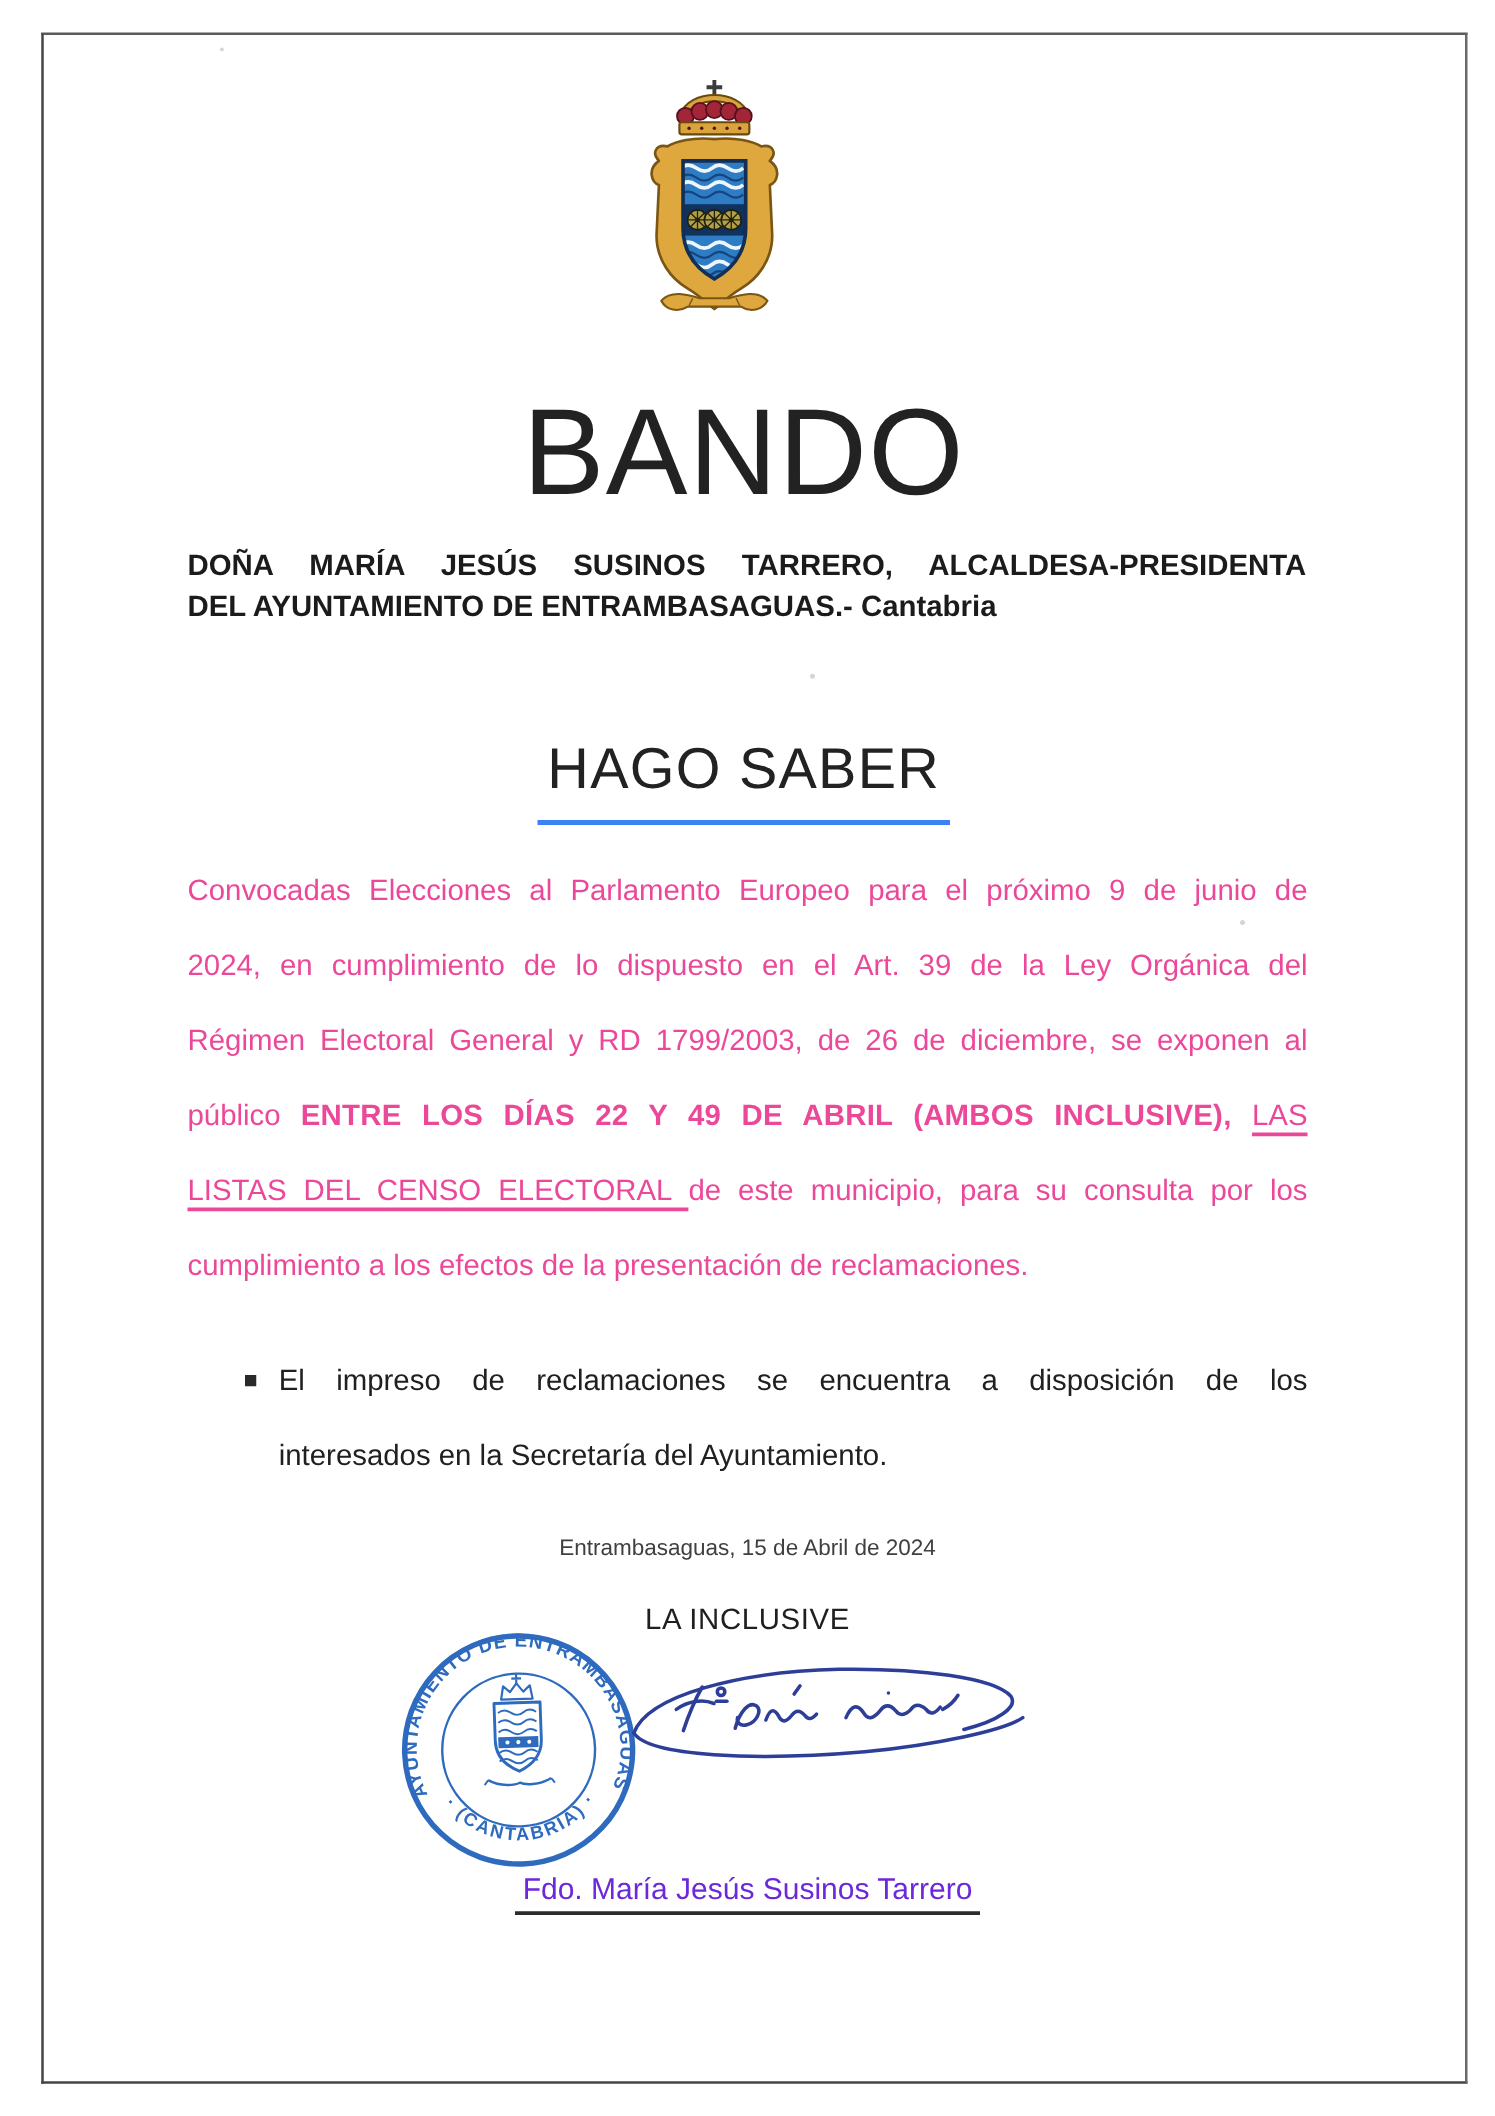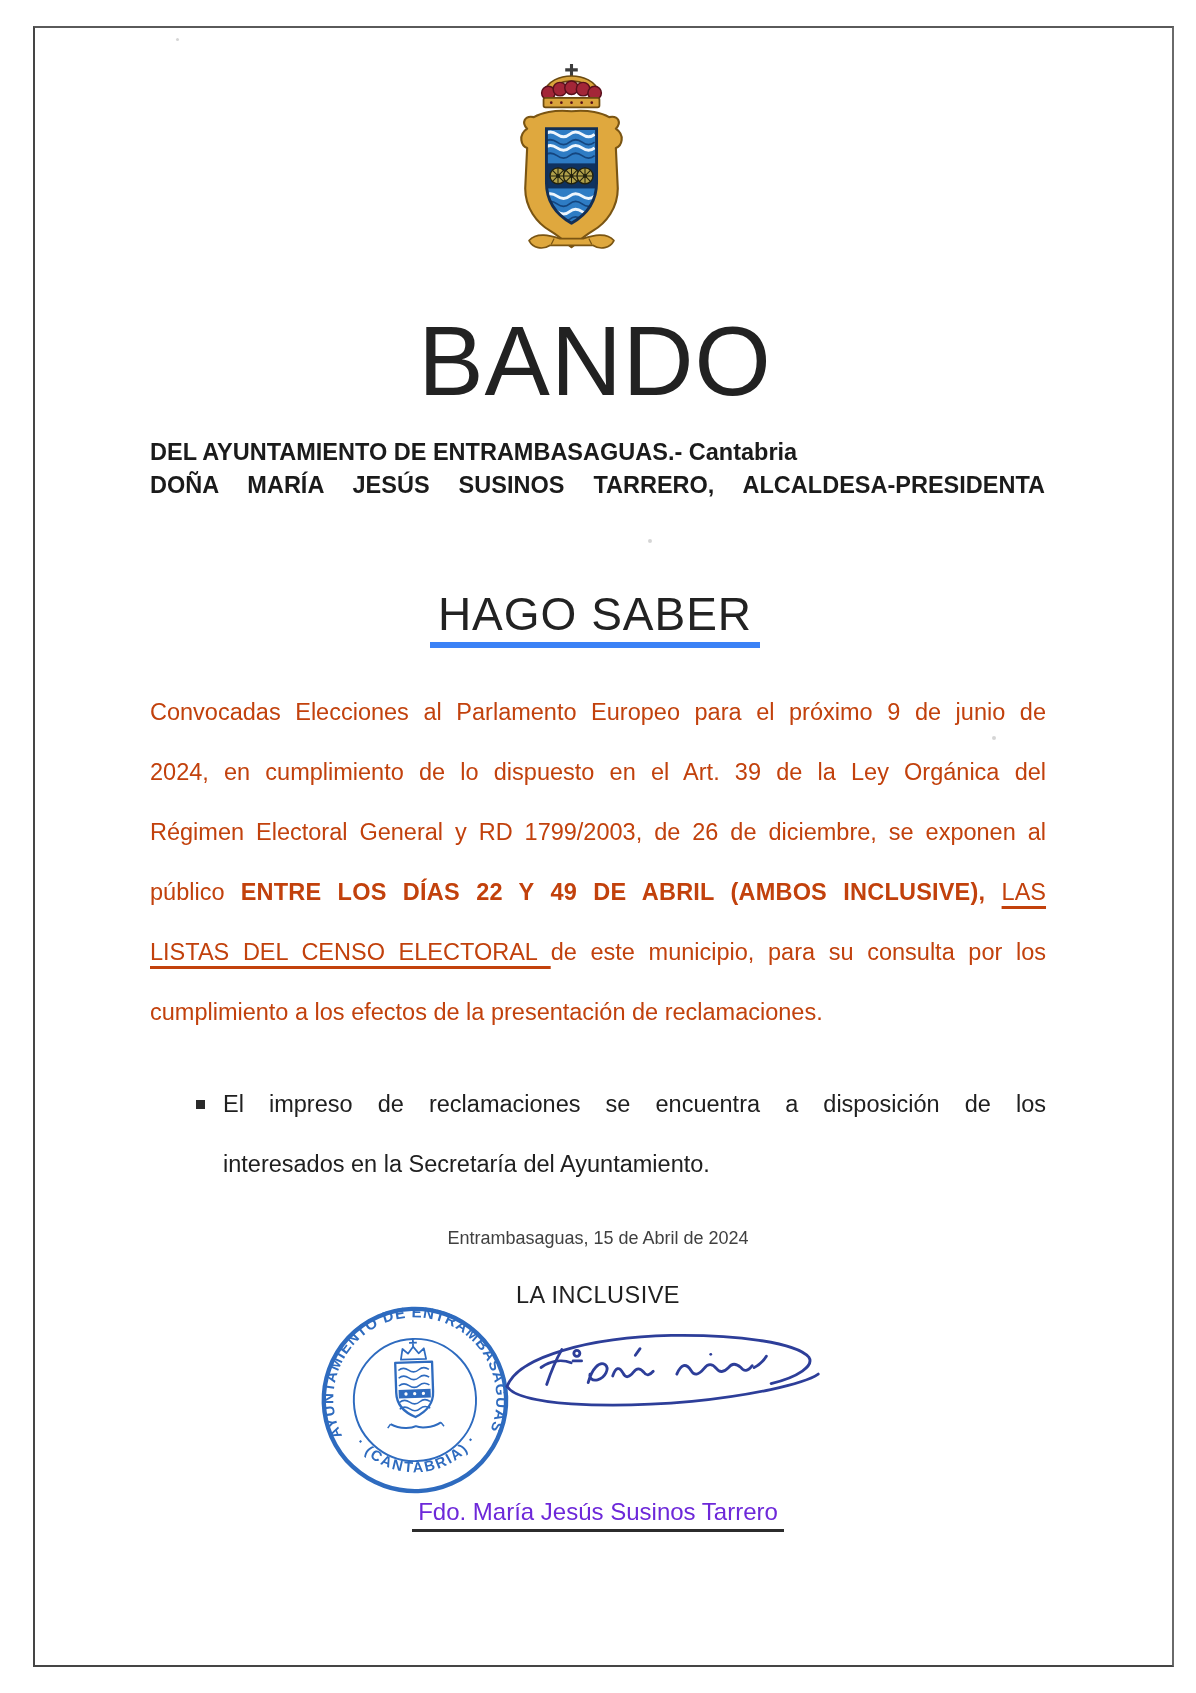--- a/index.html
+++ b/index.html
@@ -28,24 +28,24 @@
     position:absolute;left:150px;top:436px;width:895px;
     font-size:23.5px;font-weight:bold;color:#1b1b1b;
   }
   .salutation .sline{line-height:33px;}
   .jline{text-align:justify;text-align-last:justify;}
   .lline{text-align:left;}
   .heading{
     position:absolute;left:0;top:588px;width:100%;text-align:center;
     font-size:46px;letter-spacing:1px;line-height:1.15;color:#222;
   }
-  .heading span{border-bottom:6px solid #3b82f6;padding:0 8px 2px 8px;}
+  .heading span{border-bottom:4px solid #3b82f6;padding:0 8px 16px 8px;}
   .para{
     position:absolute;left:150px;top:682px;width:896px;
-    font-size:23.5px;color:#c2410c;
+    font-size:23.5px;color:#ec4899;
   }
   .para .pline{line-height:60px;height:60px;white-space:normal;}
   .para b{font-weight:bold;letter-spacing:0.2px;}
   .u2{
     text-decoration:underline;
     text-decoration-thickness:2.5px;
     text-underline-offset:6px;
     font-weight:normal;font-style:normal;
   }
   .bullet-row{
@@ -146,22 +146,22 @@
         <path d="M26 186 C 34 177 48 181 58 184 L 82 184 C 92 181 106 177 114 186
                  C 110 194 100 196 92 191 L 48 191 C 40 196 30 194 26 186 Z" fill="#dfa83e" stroke="#7a5513" stroke-width="1.8" stroke-linejoin="round"></path>
         <path d="M52 184 l-3 6 M88 184 l3 6" stroke="#7a5513" stroke-width="1.2" fill="none"></path>
       </g>
     </svg>
   </div>
 
   <div class="title">BANDO</div>
 
   <div class="salutation">
+    <div class="sline jline">DOÑA MARÍA JESÚS SUSINOS TARRERO, ALCALDESA-PRESIDENTA</div>
     <div class="sline lline">DEL AYUNTAMIENTO DE ENTRAMBASAGUAS.- Cantabria</div>
-    <div class="sline jline">DOÑA MARÍA JESÚS SUSINOS TARRERO, ALCALDESA-PRESIDENTA</div>
   </div>
 
   <div class="heading">
     <span>HAGO SABER</span>
   </div>
 
   <div class="para">
     <div class="pline jline">Convocadas Elecciones al Parlamento Europeo para el próximo 9 de junio de</div>
     <div class="pline jline">2024, en cumplimiento de lo dispuesto en el Art. 39 de la Ley Orgánica del</div>
     <div class="pline jline">Régimen Electoral General y RD 1799/2003, de 26 de diciembre, se exponen al</div>

